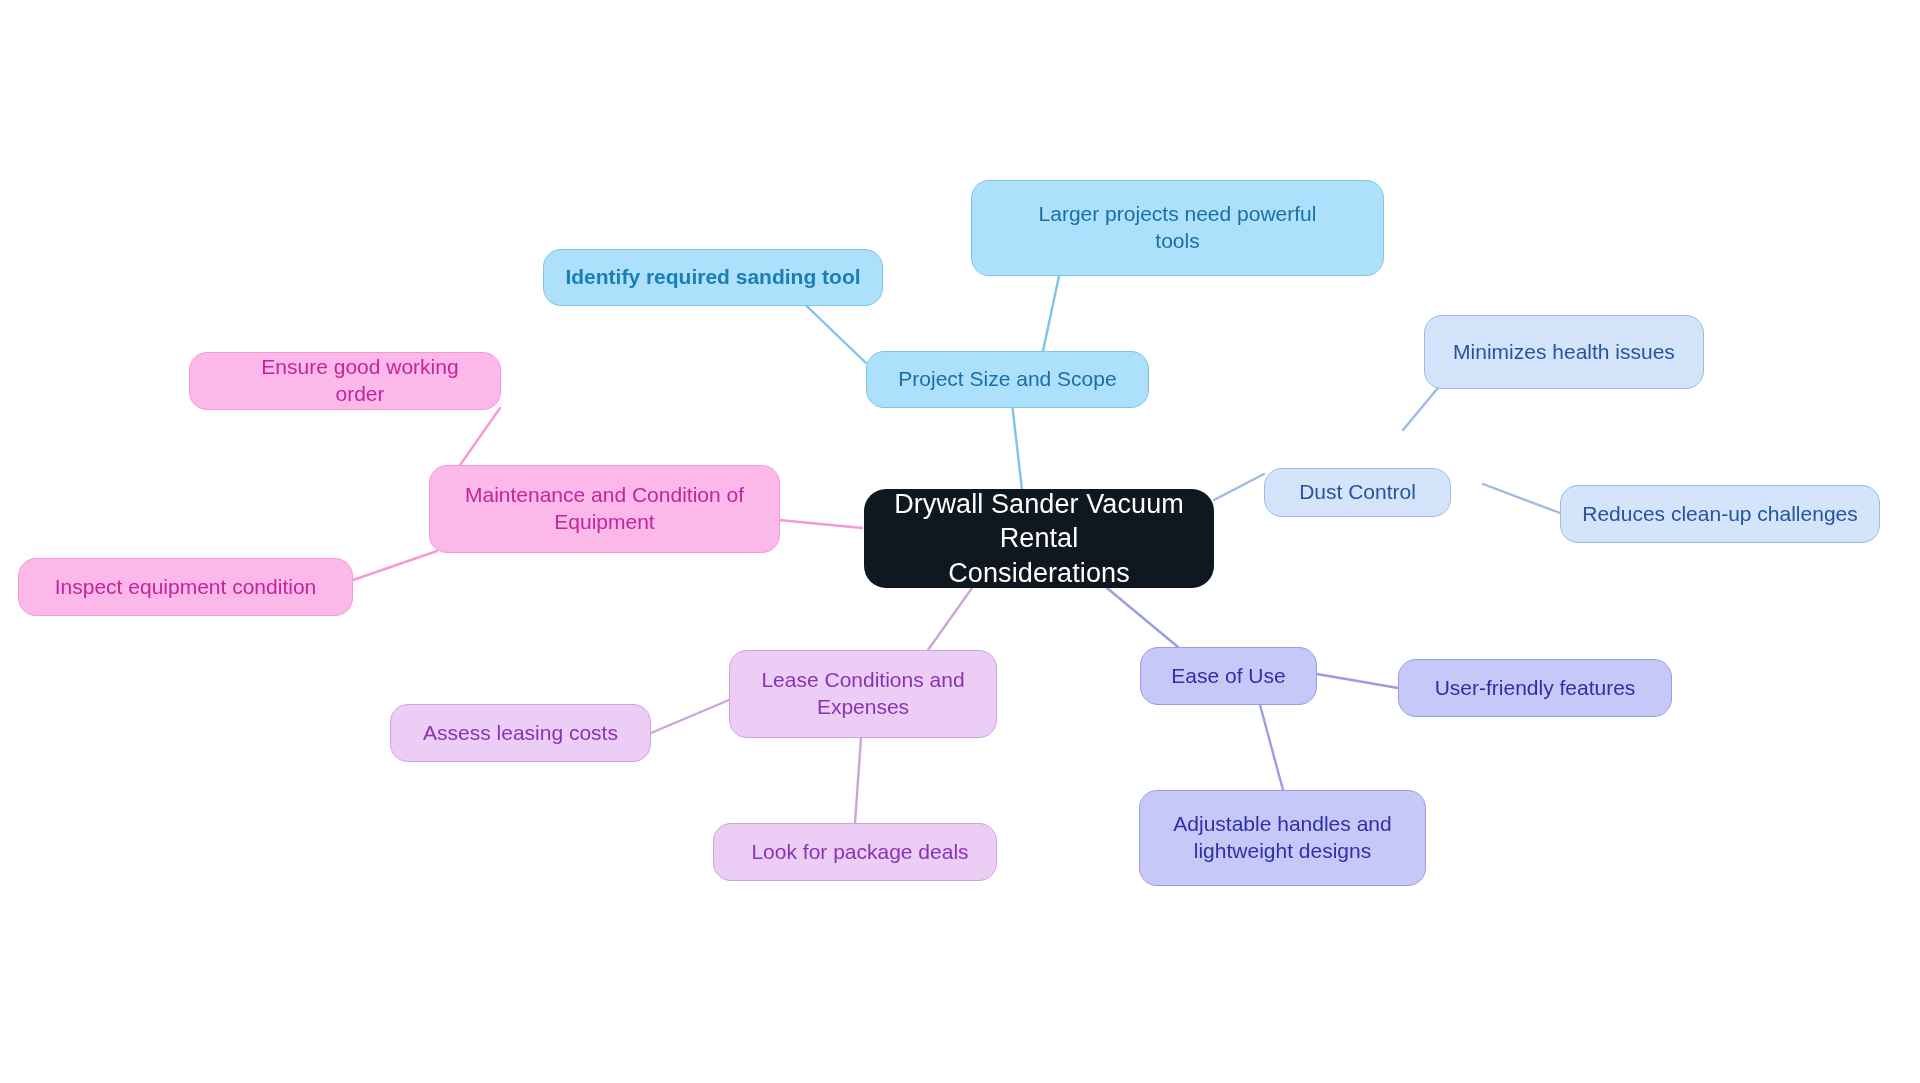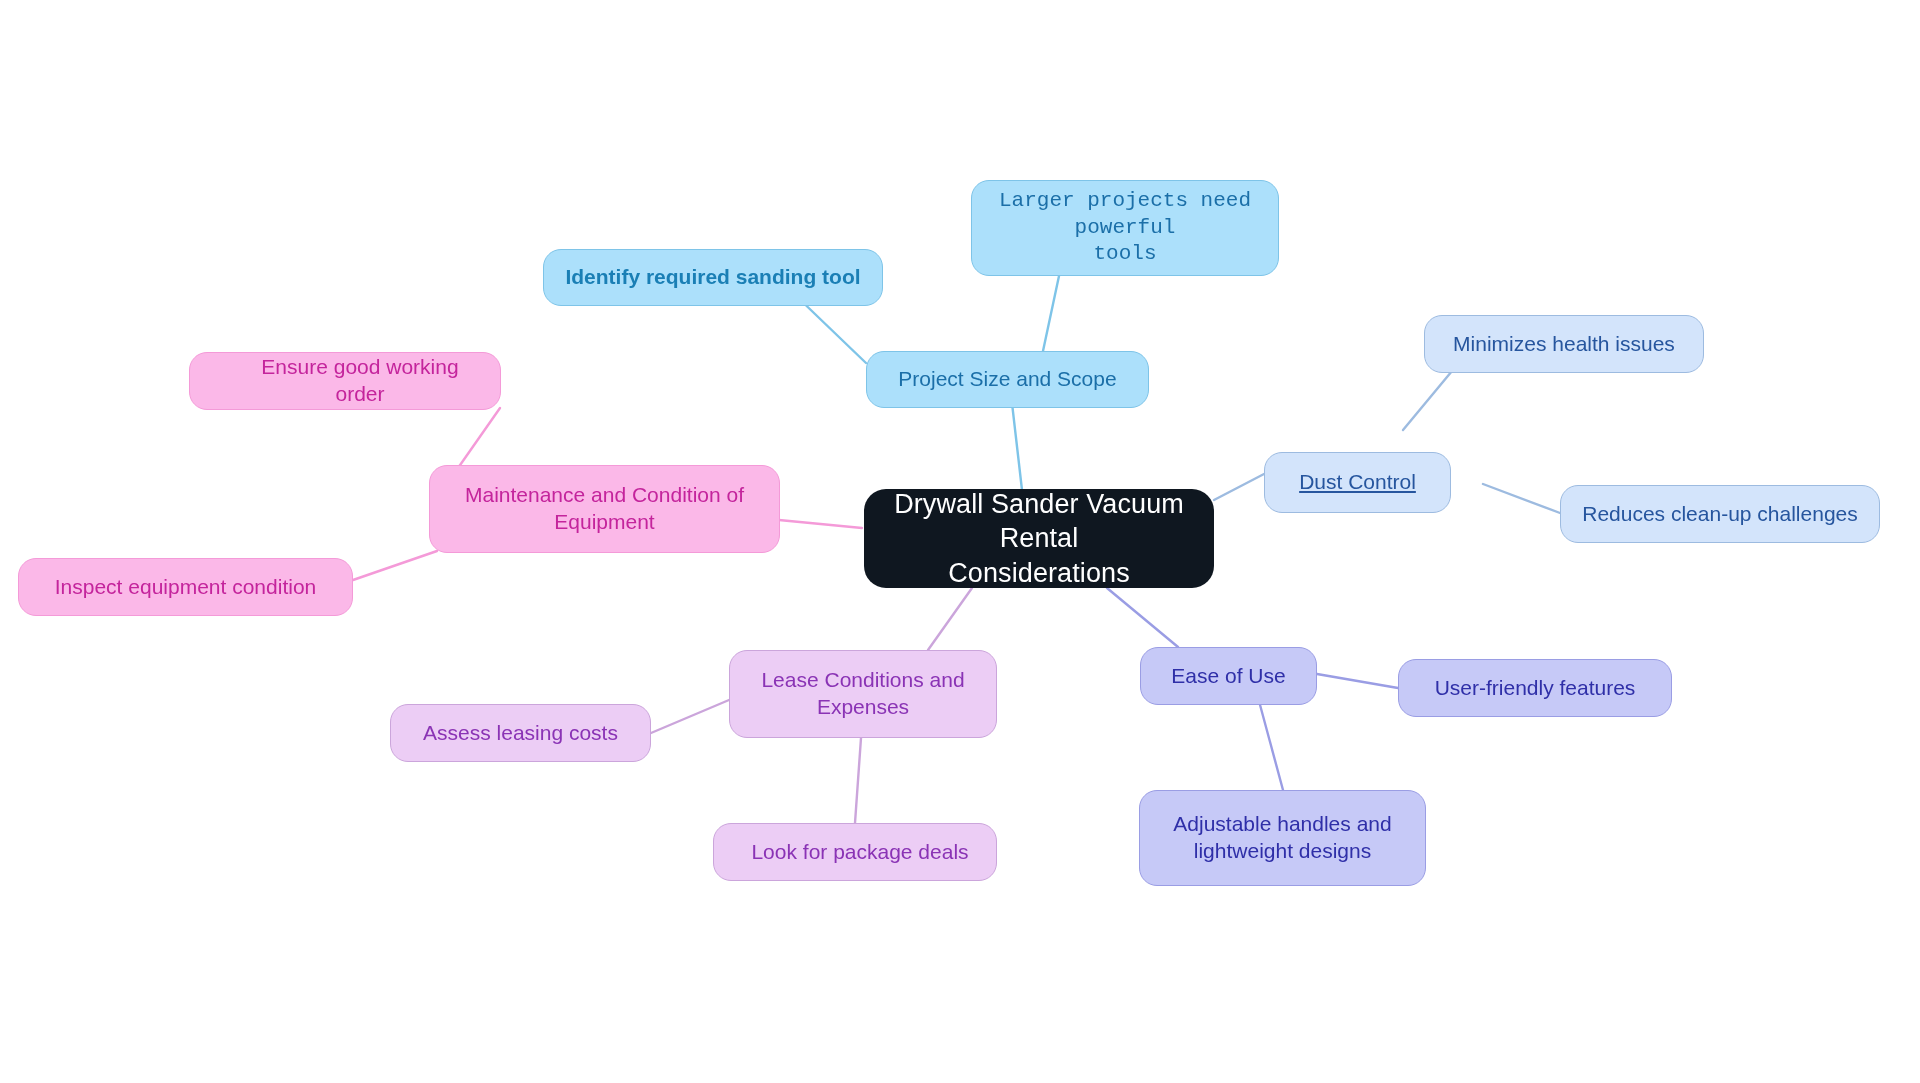--- a/index.html
+++ b/index.html
@@ -105,32 +105,32 @@
   <div class="node branch" style="left:866px; top:351px; width:283px; height:57px;
               background:#ace0fb; border-color:#7ec4e8; color:#1b6fa8;">
     <span>Project Size and Scope</span>
   </div>
 
   <div class="node leaf" style="left:543px; top:249px; width:340px; height:57px;
               background:#ace0fb; border-color:#7ec4e8; color:#1a7fb5;font-weight:bold;">
     <span>Identify required sanding tool</span>
   </div>
 
-  <div class="node leaf" style="left:971px; top:180px; width:308px; height:96px;
-              background:#ace0fb; border-color:#7ec4e8; color:#1b6fa8;font-family:Liberation Mono, monospace;">
+  <div class="node leaf" style="left:971px; top:180px; width:413px; height:96px;
+              background:#ace0fb; border-color:#7ec4e8; color:#1b6fa8;">
     <span>Larger projects need powerful
 tools</span>
   </div>
 
-  <div class="node branch" style="left:1264px; top:452px; width:187px; height:61px;
-              background:#d3e4fb; border-color:#9dbbe0; color:#26559e;text-decoration:underline;">
+  <div class="node branch" style="left:1264px; top:468px; width:187px; height:49px;
+              background:#d3e4fb; border-color:#9dbbe0; color:#26559e;">
     <span>Dust Control</span>
   </div>
 
-  <div class="node leaf" style="left:1424px; top:315px; width:280px; height:58px;
+  <div class="node leaf" style="left:1424px; top:315px; width:280px; height:74px;
               background:#d3e4fb; border-color:#9dbbe0; color:#26559e;">
     <span>Minimizes health issues</span>
   </div>
 
   <div class="node leaf" style="left:1560px; top:485px; width:320px; height:58px;
               background:#d3e4fb; border-color:#9dbbe0; color:#26559e;">
     <span>Reduces clean-up challenges</span>
   </div>
 
   <div class="node branch" style="left:1140px; top:647px; width:177px; height:58px;

